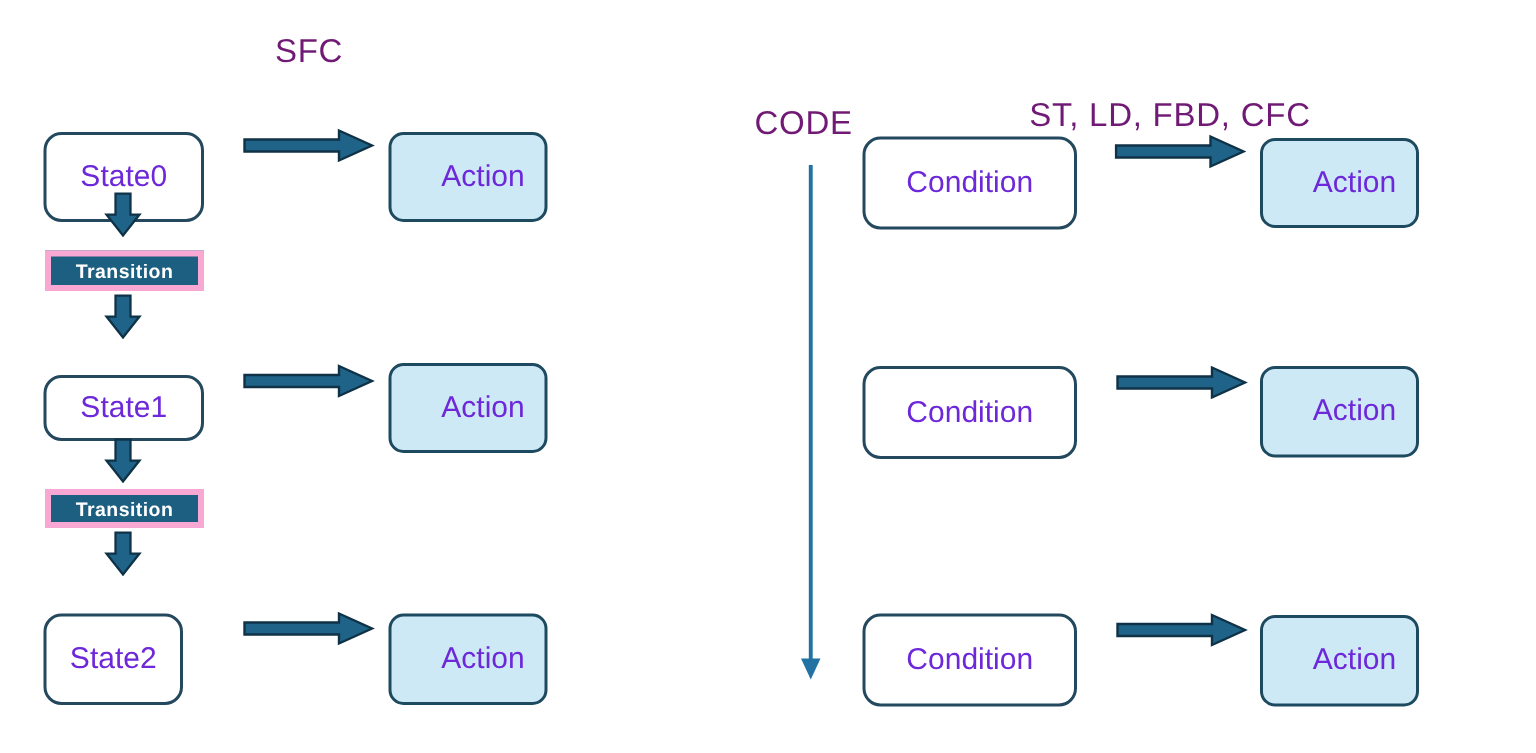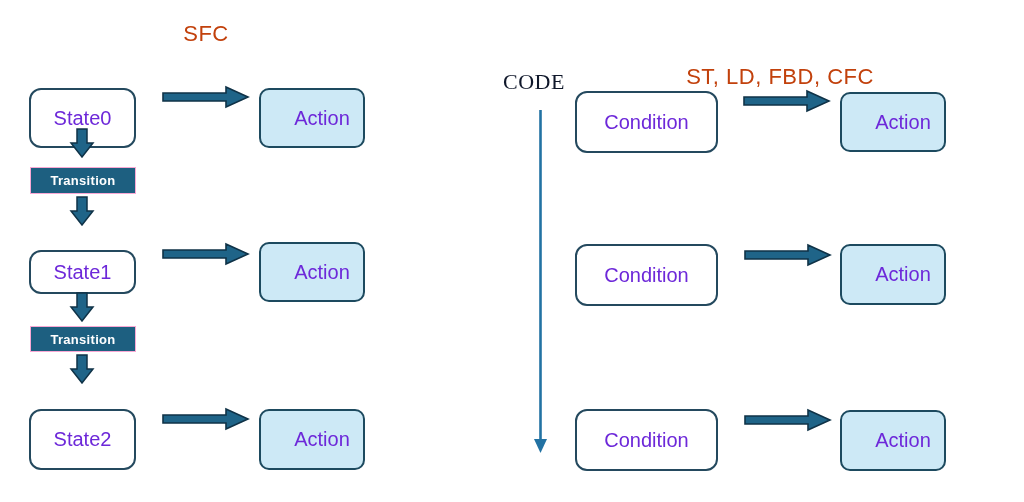--- a/index.html
+++ b/index.html
@@ -8,31 +8,30 @@
     width:1024px;height:502px;
     background:#ffffff;
     font-family:"Liberation Sans","DejaVu Sans",sans-serif;
     color:#262626;
     overflow:hidden;
   }
   .title{
     position:absolute;
     font-size:22px;
     letter-spacing:0.5px;
-    color:#c2410c;
+    color:#701a75;
     text-align:center;
     white-space:nowrap;
   }
   .code-label{
     position:absolute;
     font-size:22px;
     letter-spacing:0.5px;
-    color:#0f172a;
+    color:#701a75;
     white-space:nowrap;
-    font-family:Liberation Serif, serif;
   }
   .box{
     position:absolute;
     box-sizing:border-box;
     background:#ffffff;
     border:2px solid #24495e;
     border-radius:12px;
     display:flex;align-items:center;justify-content:center;
     font-size:20px;
     color:#6d28d9;
@@ -41,40 +40,40 @@
   .box.action{
     background:#cde9f6;
     border-color:#1d4a5f;
     border-radius:10px;
     padding-left:20px;
   }
   .transition{
     position:absolute;
     box-sizing:border-box;
     background:#1d5f80;
-    border:1px solid #f9a8d4;
+    border:4px solid #f9a8d4;
     display:flex;align-items:center;justify-content:center;
     font-size:13px;
     font-weight:600;
     color:#ffffff;
     letter-spacing:0.3px;
   }
   .arrow{position:absolute;line-height:0;}
   .arrow svg{display:block;}
 </style>
 </head>
 <body>
 
 <div class="canvas">
 
   <div class="title" style="left:141px;top:21px;width:130px;">SFC</div>
 
   <div class="box" style="left:29px;top:68px;width:107px;height:60px;">State0</div>
   <div class="box" style="left:29px;top:230px;width:107px;height:44px;">State1</div>
-  <div class="box" style="left:29px;top:389px;width:107px;height:61px;">State2</div>
+  <div class="box" style="left:29px;top:389px;width:93px;height:61px;">State2</div>
 
   <div class="transition" style="left:30px;top:167px;width:106px;height:27px;">Transition</div>
   <div class="transition" style="left:30px;top:326px;width:106px;height:26px;">Transition</div>
 
   <div class="box action" style="left:259px;top:68px;width:106px;height:60px;">Action</div>
   <div class="box action" style="left:259px;top:222px;width:106px;height:60px;">Action</div>
   <div class="box action" style="left:259px;top:389px;width:106px;height:61px;">Action</div>
 
   <div class="arrow" style="left:162px;top:84px;">
     <svg width="88" height="26" viewBox="0 0 88 26">

